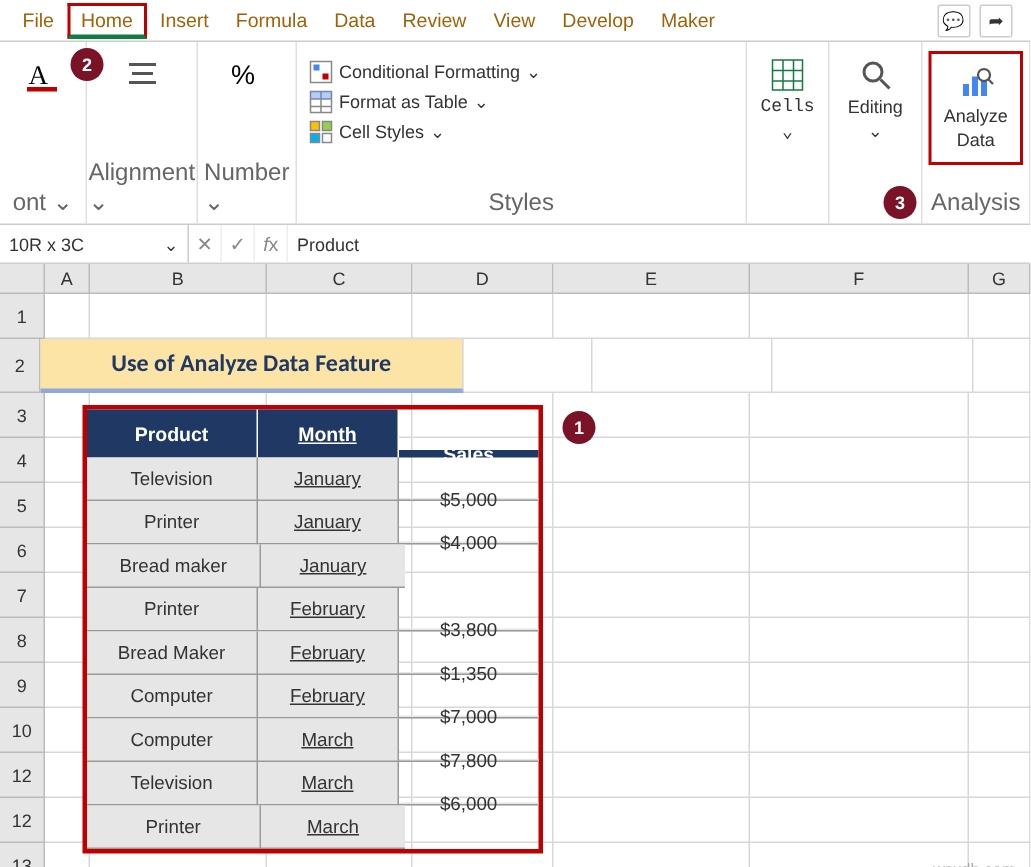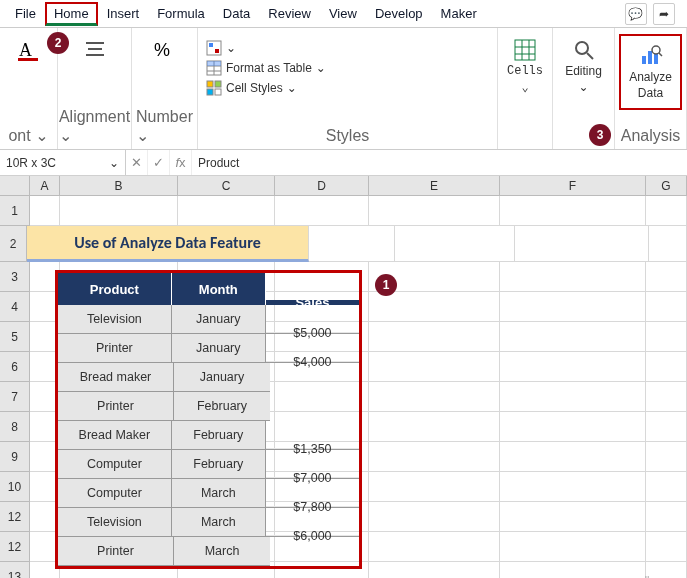--- a/index.html
+++ b/index.html
@@ -1,20 +1,20 @@
 <!DOCTYPE html>
 <html><head>
 <meta charset="utf-8">
 <style>
 * { box-sizing: border-box; margin: 0; padding: 0; }
 body { font-family: "Segoe UI", Arial, sans-serif; font-size: 12px; background: #fff; width: 687px; color: #333; }
 
 
 .menubar { display: flex; align-items: center; height: 28px; border-bottom: 1px solid #ccc; padding: 0 6px; gap: 0; position: relative; }
-.menu-item { padding: 4px 9px; font-size: 13px; color: #0f172a; cursor: pointer; }
+.menu-item { padding: 4px 9px; font-size: 13px; color: #a16207; cursor: pointer; }
 .menu-item.active { border: 2px solid #c00000; padding: 2px 7px; font-weight: 500; }
 .menu-item.active-underline { border-bottom: 3px solid #107c41; }
 .menubar-right { margin-left: auto; display: flex; gap: 6px; padding-right: 6px; }
 .mb-icon { width: 22px; height: 22px; display: flex; align-items: center; justify-content: center; border: 1px solid #ccc; border-radius: 2px; font-size: 12px; }
 
 
 .ribbon { display: flex; height: 122px; border-bottom: 1px solid #ccc; background: #fff; }
 .ribbon-group { display: flex; flex-direction: column; align-items: center; padding: 6px 8px 2px; border-right: 1px solid #e0e0e0; }
 .ribbon-group-label { font-size: 16px; color: #666; margin-top: auto; padding: 2px 0; }
 .ribbon-btn-big { display: flex; flex-direction: column; align-items: center; justify-content: center; padding: 4px 6px; cursor: pointer; font-size: 12px; gap: 2px; }
@@ -46,21 +46,21 @@
 
 .title-cell { font-family: "Calibri", Arial; font-size: 16px; font-weight: bold; color: #1f3864; background: #fce4a6; border-bottom: 3px solid #8ea9db; justify-content: center; }
 
 
 .tbl { position: absolute; left: 55px; top: 94px; width: 307px; border: 3px solid #c00000; }
 .tbl-row { display: flex; height: 29px; }
 .tbl-h { background: #1f3864; color: #fff; font-weight: bold; display: flex; align-items: center; justify-content: center; border-right: 1px solid #fff; font-size: 13px; }
 .tbl-c { background: #e6e6e6; display: flex; align-items: center; justify-content: center; border-right: 1px solid #999; border-bottom: 1px solid #999; font-size: 12.5px; }
 .tbl-c:last-child, .tbl-h:last-child { border-right: none; }
 .col-p { width: 116px; }
-.col-m { width: 96px; }
+.col-m { width: 96px; text-decoration: underline; }
 .col-s { width: 95px; margin-top: 27px; }
 
 .watermark { position: absolute; right: 10px; bottom: 6px; font-size: 11px; color: #aaa; }
 </style>
 </head>
 <body>
 
 <div class="menubar">
   <div class="menu-item">File</div>
   <div class="menu-item active active-underline">Home</div>
@@ -114,20 +114,21 @@
   </div>
 
   <div class="ribbon-group styles-group">
     <div style="width:100%; padding:4px 0;">
       <div class="styles-row">
         <svg viewBox="0 0 16 16">
             <rect x="1" y="1" width="14" height="14" fill="#fff" stroke="#888"></rect>
             <rect x="3" y="3" width="4" height="4" fill="#4285f4"></rect>
             <rect x="9" y="9" width="4" height="4" fill="#c00000"></rect>
           </svg>
+        <span>Conditional Formatting</span>
           <span>⌄</span>
       </div>
       <div class="styles-row">
         <svg viewBox="0 0 16 16">
             <rect x="1" y="1" width="14" height="14" fill="#fff" stroke="#888"></rect>
             <line x1="1" y1="6" x2="15" y2="6" stroke="#888"></line>
             <line x1="1" y1="11" x2="15" y2="11" stroke="#888"></line>
             <line x1="8" y1="1" x2="8" y2="15" stroke="#888"></line>
             <rect x="1" y="1" width="14" height="5" fill="#4285f4" opacity="0.4"></rect>
           </svg>
@@ -365,20 +366,21 @@
         <div class="tbl-c col-m">January</div>
         <div class="tbl-c col-s">$4,000</div>
       </div>
       <div class="tbl-row">
         <div class="tbl-c col-p">Bread maker</div>
         <div class="tbl-c col-m">January</div>
       </div>
       <div class="tbl-row">
         <div class="tbl-c col-p">Printer</div>
         <div class="tbl-c col-m">February</div>
+        <div class="tbl-c col-s">$3,800</div>
       </div>
       <div class="tbl-row">
         <div class="tbl-c col-p">Bread Maker</div>
         <div class="tbl-c col-m">February</div>
         <div class="tbl-c col-s">$1,350</div>
       </div>
       <div class="tbl-row">
         <div class="tbl-c col-p">Computer</div>
         <div class="tbl-c col-m">February</div>
         <div class="tbl-c col-s">$7,000</div>

